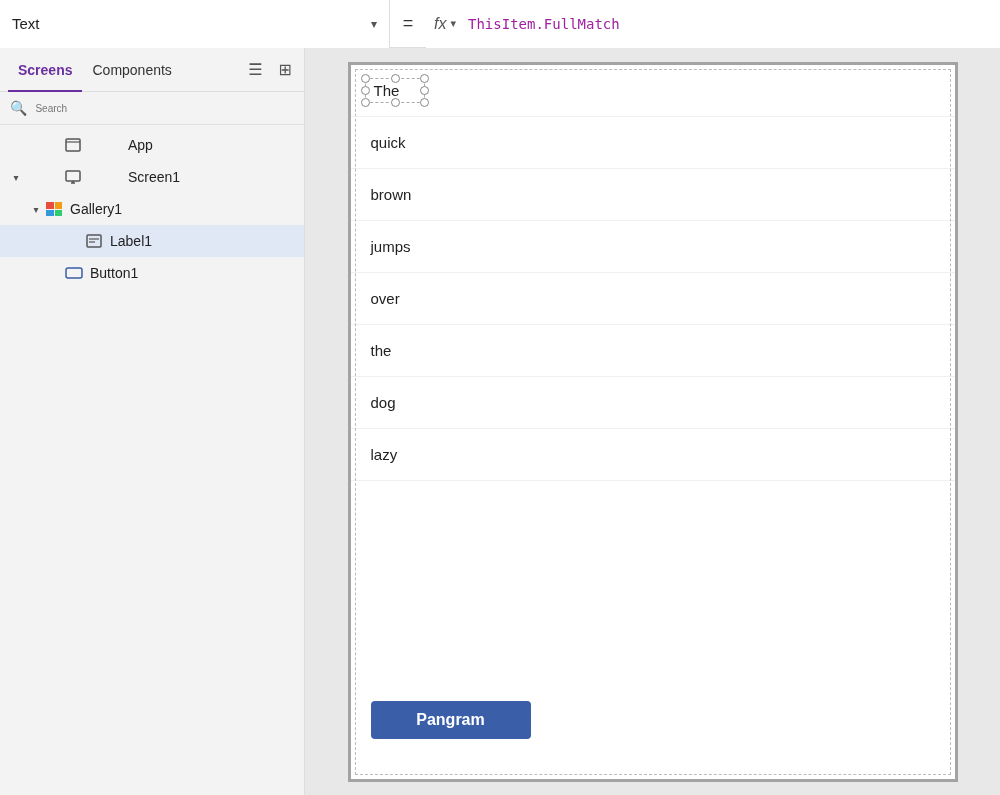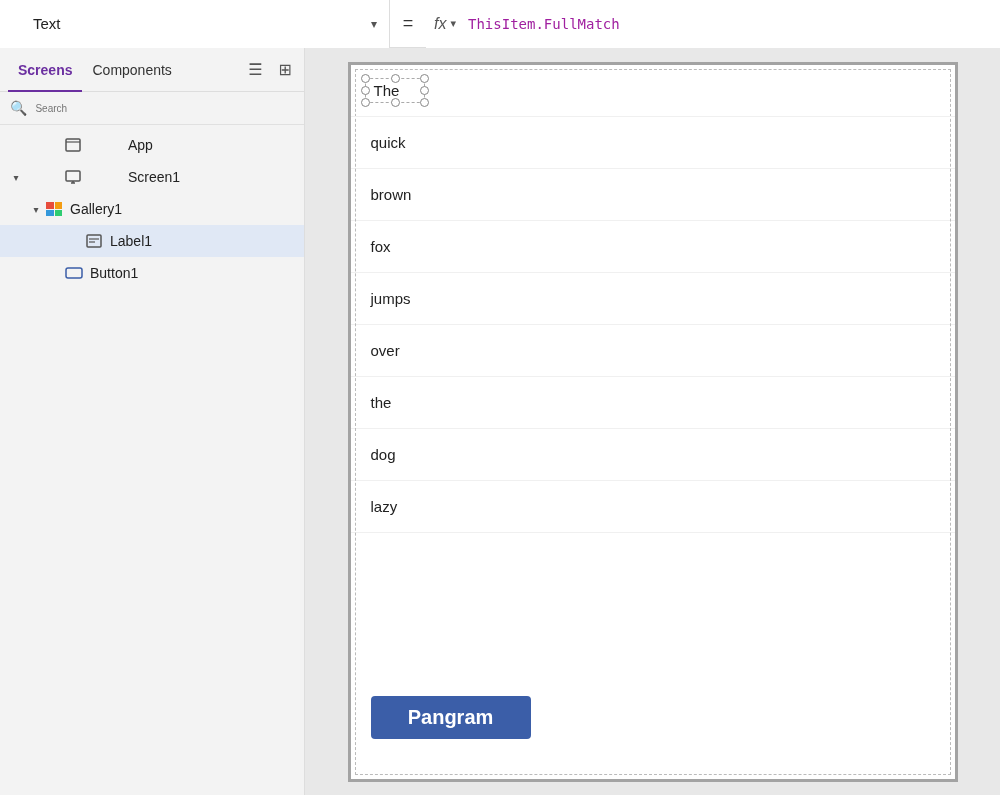--- a/index.html
+++ b/index.html
@@ -21,21 +21,20 @@
       height: 48px;
       border-right: 1px solid #ddd;
       padding: 0 12px;
       cursor: pointer;
       background: #fff;
     }
     .property-dropdown-text {
       flex: 1;
       font-size: 15px;
       color: #222;
-      margin-left: 21px;
     }
     .property-dropdown-arrow {
       color: #555;
       font-size: 12px;
       margin-left: 8px;
     }
     .equals-sign {
       width: 36px;
       display: flex;
       align-items: center;
@@ -253,21 +252,21 @@
     }
     .button-pangram {
       position: absolute;
       bottom: 40px;
       left: 20px;
       background: #3b5ea8;
       color: #fff;
       border: none;
       border-radius: 4px;
       padding: 10px 30px;
-      font-size: 20px;
+      font-size: 16px;
       font-weight: 600;
       cursor: pointer;
       width: 160px;
     }
     .gallery-selection-border {
       position: absolute;
       top: 4px;
       left: 4px;
       right: 4px;
       bottom: 4px;
@@ -394,23 +393,20 @@
         </div>
       </div>
 
       <div class="gallery-item">
         <span class="gallery-item-text">quick</span>
       </div>
       <div class="gallery-item">
         <span class="gallery-item-text">brown</span>
       </div>
       <div class="gallery-item">
-        <span class="gallery-item-text">fox</span>
-      </div>
-      <div class="gallery-item">
         <span class="gallery-item-text">jumps</span>
       </div>
       <div class="gallery-item">
         <span class="gallery-item-text">over</span>
       </div>
       <div class="gallery-item">
         <span class="gallery-item-text">the</span>
       </div>
       <div class="gallery-item">
         <span class="gallery-item-text">dog</span>

